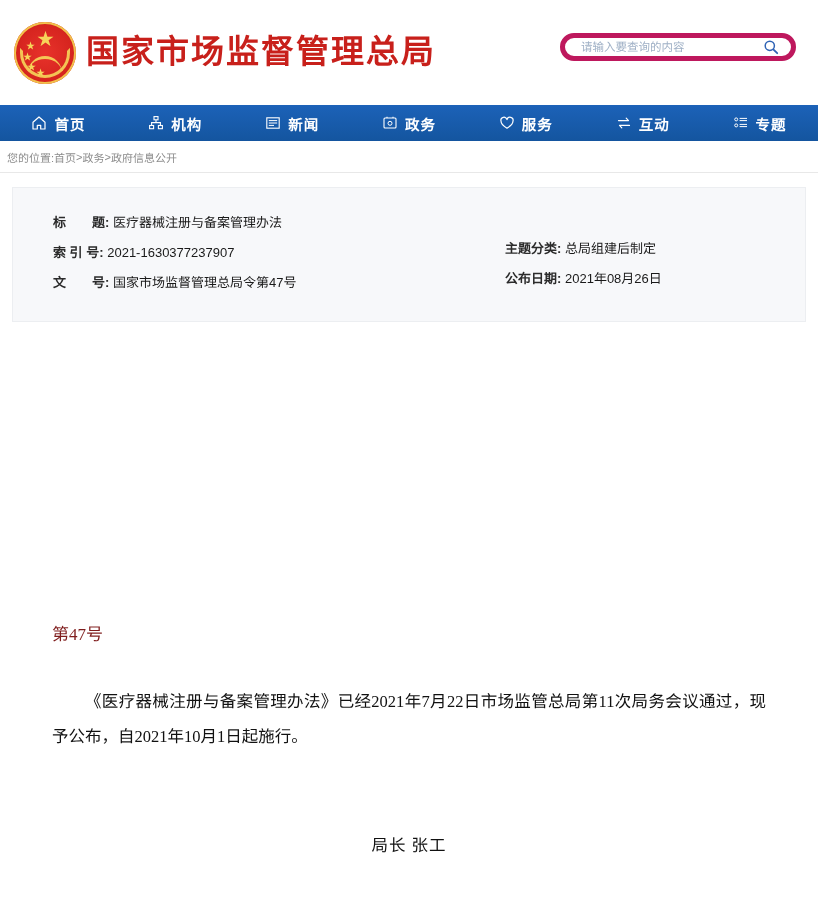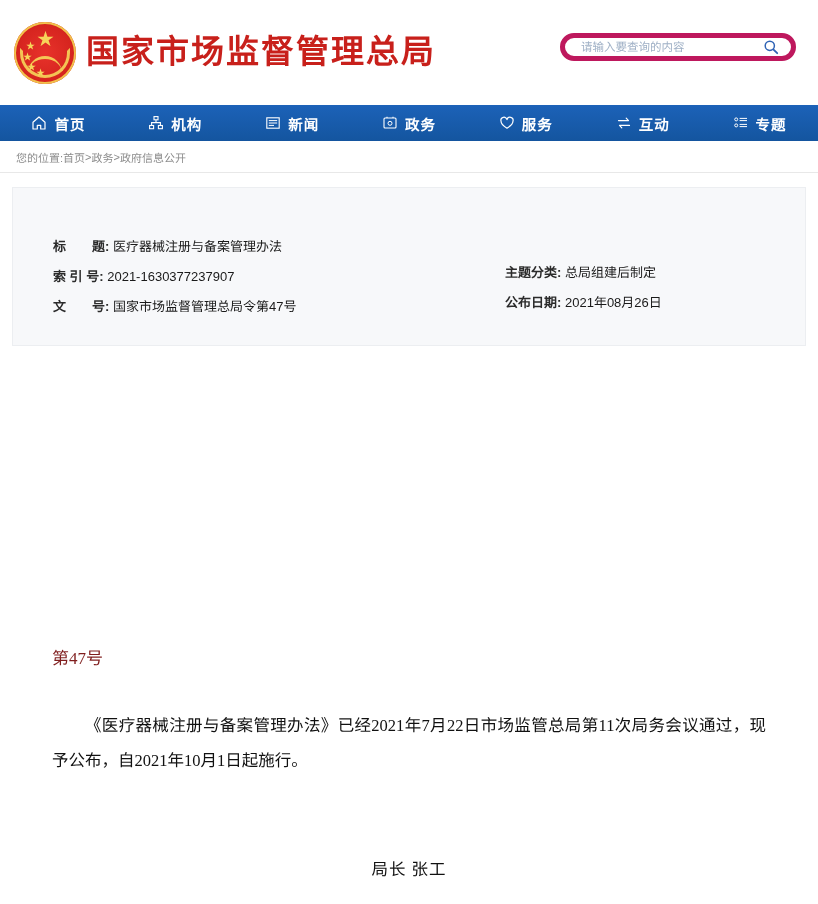--- a/index.html
+++ b/index.html
@@ -128,35 +128,35 @@
     height: 100%;
     letter-spacing: 1px;
   }
   .nav-item .nav-ico { display: flex; align-items: center; }
 
   
   .crumb-bar {
     height: 32px;
     display: flex;
     align-items: center;
-    padding-left: 16px;
+    padding-left: 7px;
     background: #ffffff;
     border-bottom: 1px solid #e8e8e8;
   }
   .crumb-bar .crumb {
     font-size: 11px;
     color: #8c8c8c;
   }
 
   
   .content { padding: 14px 12px 0 12px; }
   .meta-box {
     background: #f7f8fa;
     border: 1px solid #eceef1;
-    padding: 48px 40px 30px 40px;
+    padding: 24px 40px 30px 40px;
     display: flex;
   }
   .meta-col { display: flex; flex-direction: column; gap: 11px; }
   .meta-col.left { width: 440px; }
   .meta-col.right { flex: 1; padding-left: 12px; }
   .meta-row { font-size: 13px; color: #333; white-space: nowrap; }
   .meta-label { color: #2b2b2b; font-weight: bold; }
   .meta-value { color: #1a1a1a; }
 
   .doc-body {

